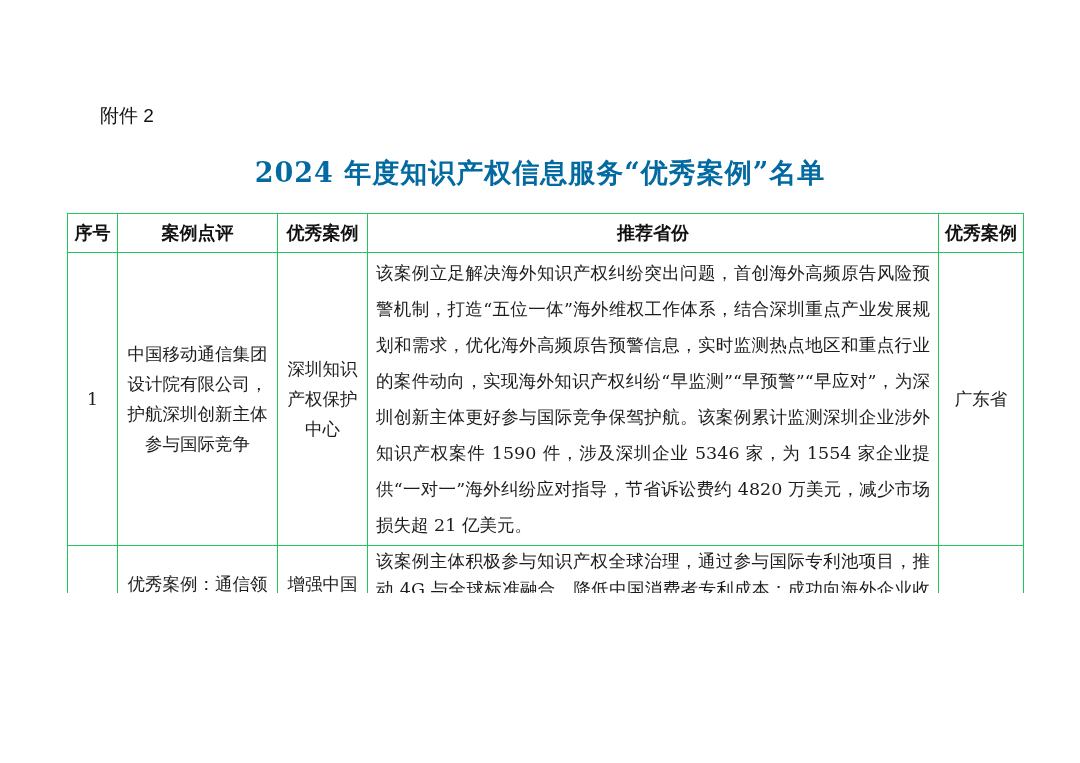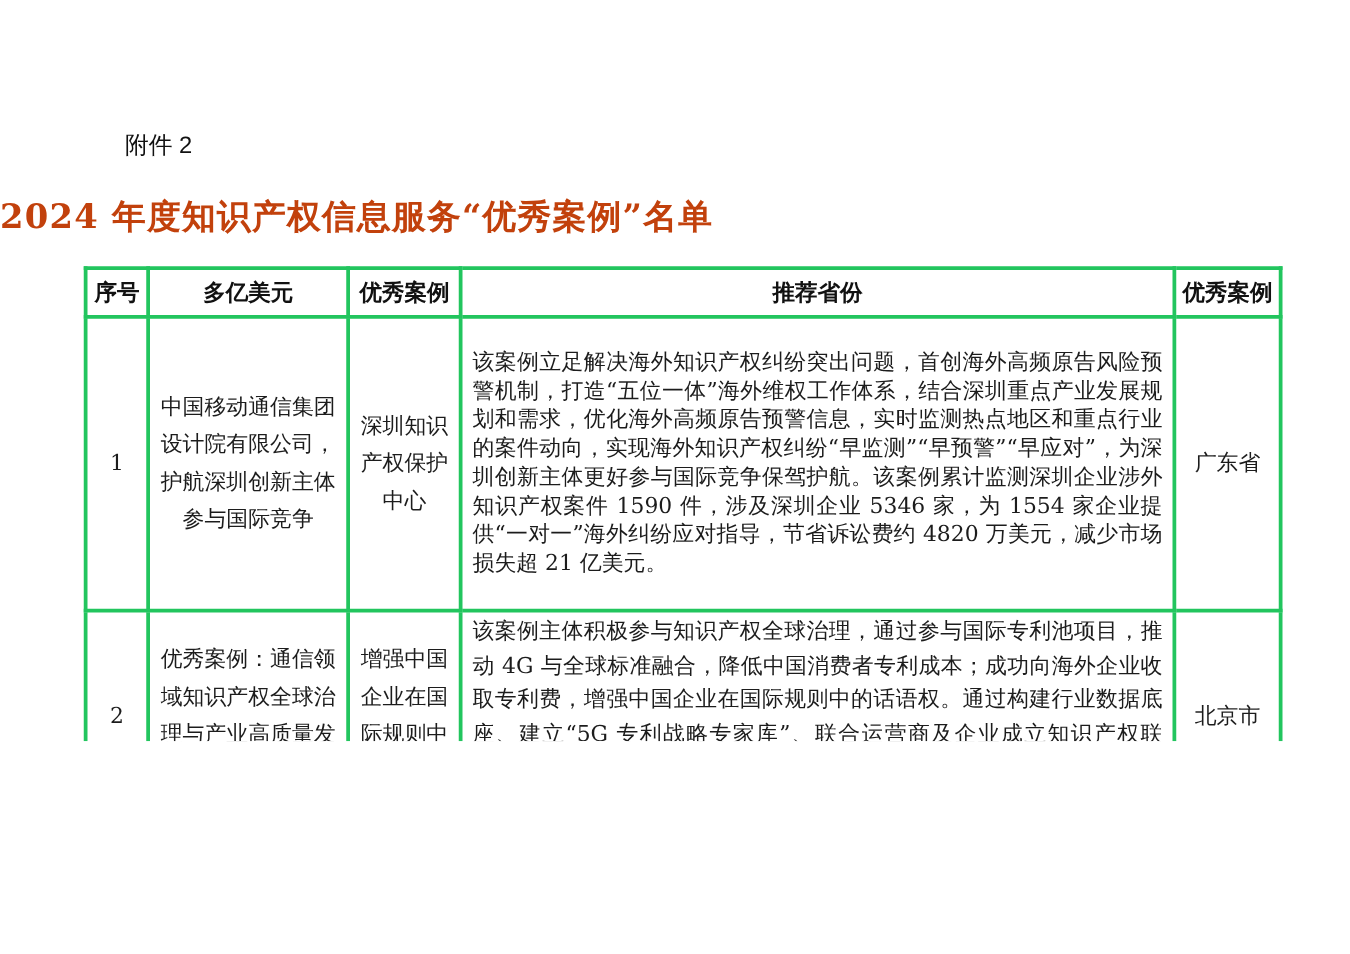--- a/index.html
+++ b/index.html
@@ -23,36 +23,37 @@
     font-size: 19px;
     font-family: "Liberation Sans", sans-serif;
     color: #111;
   }
   .doc-title {
     position: absolute;
     left: 0;
     right: 0;
     top: 155px;
     margin: 0;
+    text-align: center;
     font-size: 27px;
     font-weight: bold;
     letter-spacing: 1px;
-    color: #c2410c;
+    color: #0369a1;
     font-family: "DejaVu Serif", serif;
   }
   table.cases {
     position: absolute;
     left: 67px;
     top: 213px;
     width: 956px;
     border-collapse: collapse;
     table-layout: fixed;
   }
   table.cases th, table.cases td {
-    border: 3px solid #22c55e;
+    border: 1px solid #22c55e;
     box-sizing: border-box;
   }
   table.cases th {
     font-family: "Liberation Sans", sans-serif;
     font-size: 18px;
     font-weight: 600;
     color: #111;
     height: 39px;
     text-align: center;
     vertical-align: middle;
@@ -67,21 +68,21 @@
     color: #1c1c1c;
   }
   tr.row-1 { height: 235px; }
   tr.row-2 { height: 166px; }
   td.comment-cell {
     text-align: justify;
     vertical-align: top;
     padding: 3px 9px 0 10px;
   }
   .comment-text {
-    line-height: 23px;
+    line-height: 36px;
     text-align: justify;
   }
   tr.row-2 .comment-text {
     line-height: 27.5px;
     max-height: 161px;
     overflow: hidden;
   }
   .page-footer {
     position: absolute;
     left: 0;
@@ -106,21 +107,21 @@
     <colgroup>
       <col style="width:50px">
       <col style="width:160px">
       <col style="width:90px">
       <col style="width:571px">
       <col style="width:85px">
     </colgroup>
     <thead>
       <tr>
         <th>序号</th>
-        <th>多亿美元</th>
+        <th>案例点评</th>
         <th>优秀案例</th>
         <th>推荐省份</th>
         <th>优秀案例</th>
       </tr>
     </thead>
     <tbody>
       <tr class="row-1">
         <td>1</td>
         <td>中国移动通信集团设计院有限公司，护航深圳创新主体参与国际竞争</td>
         <td>深圳知识产权保护中心</td>

